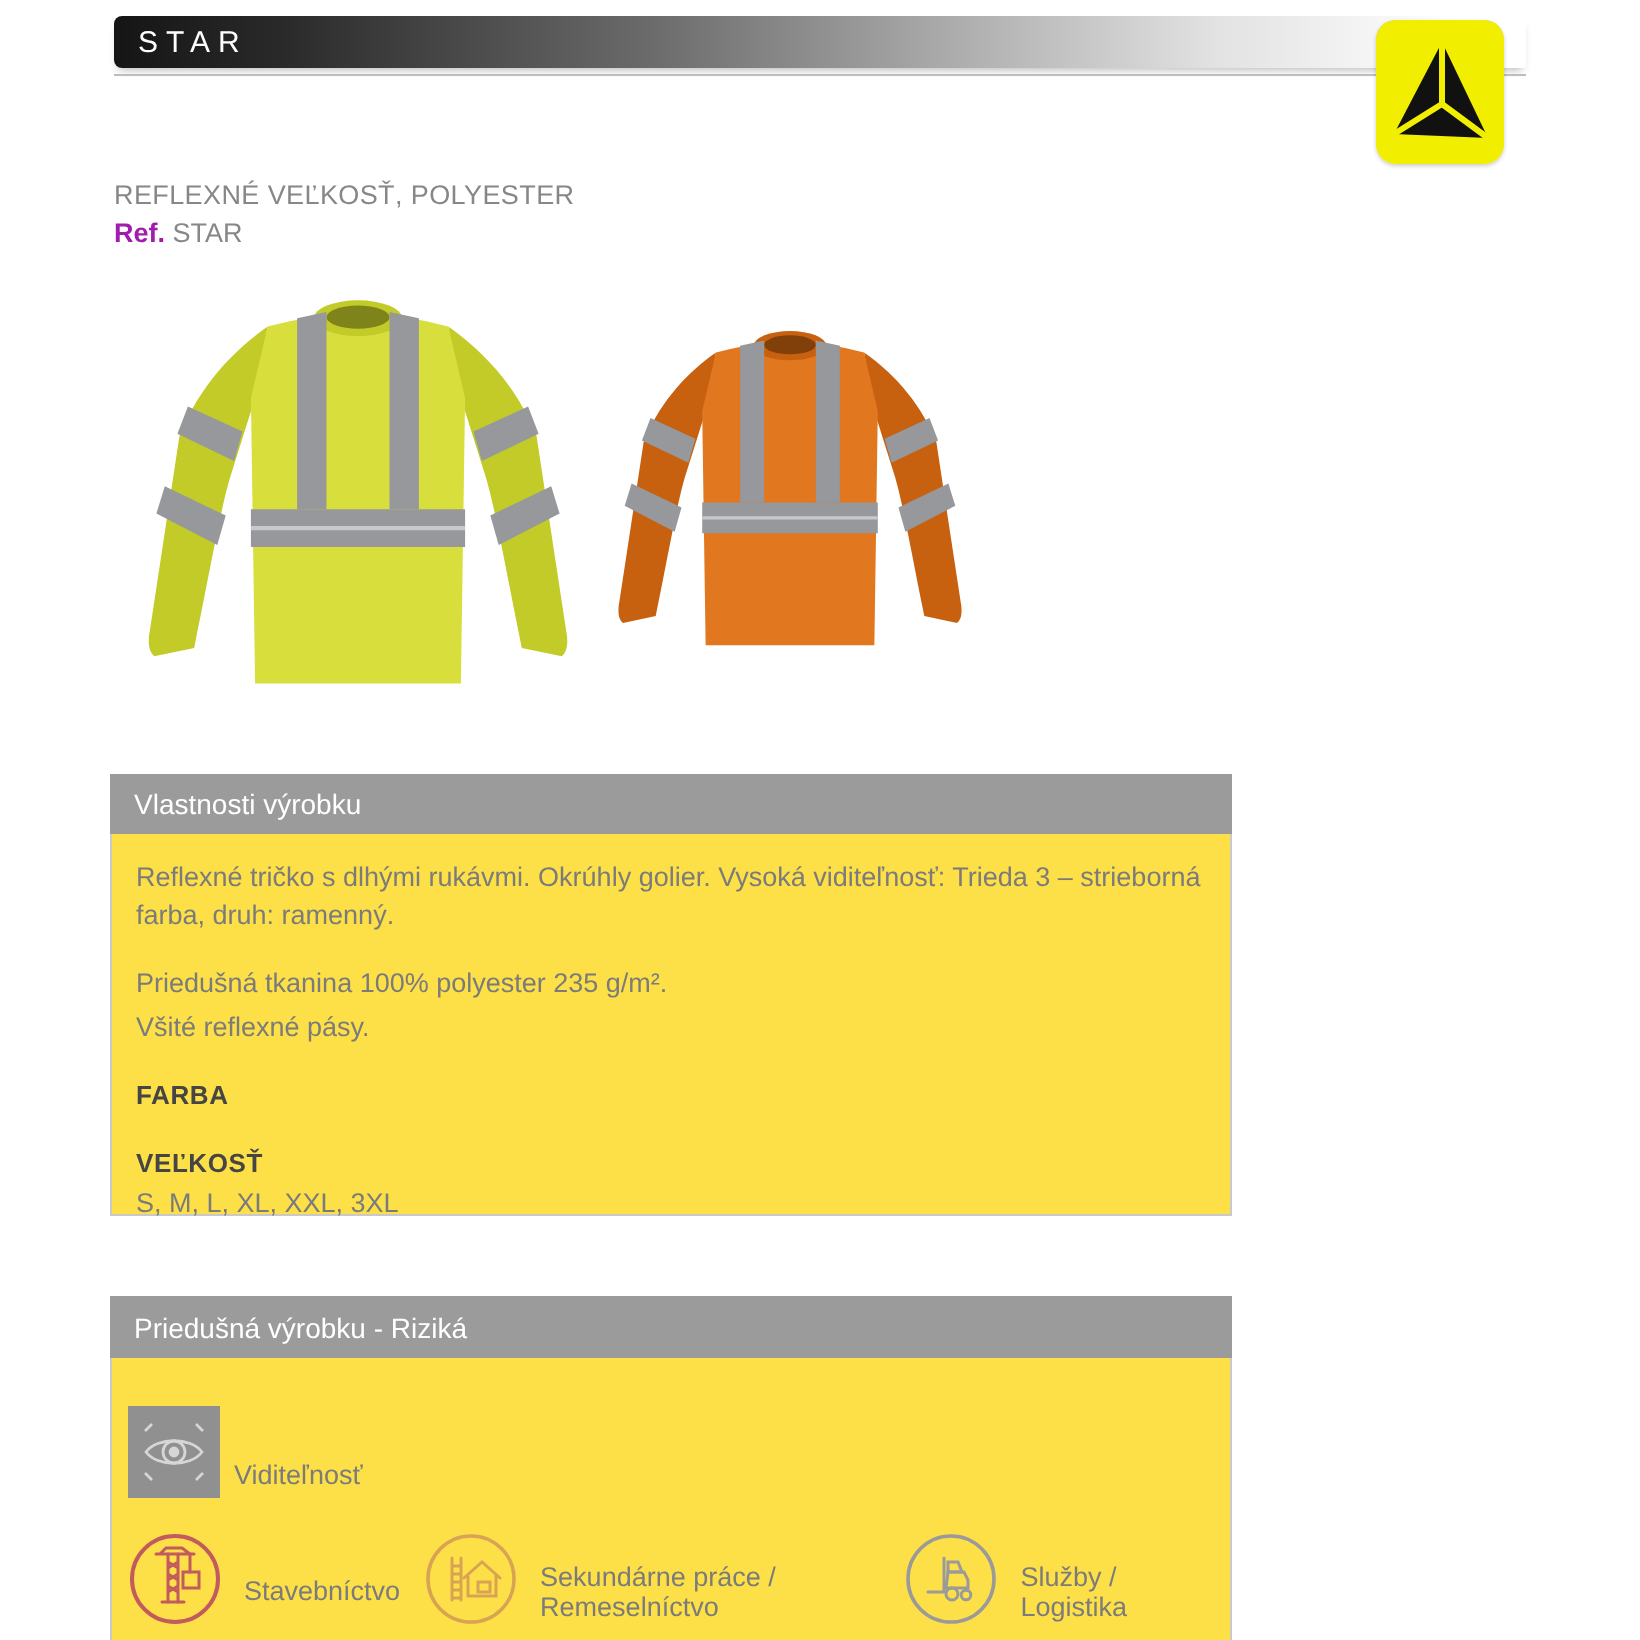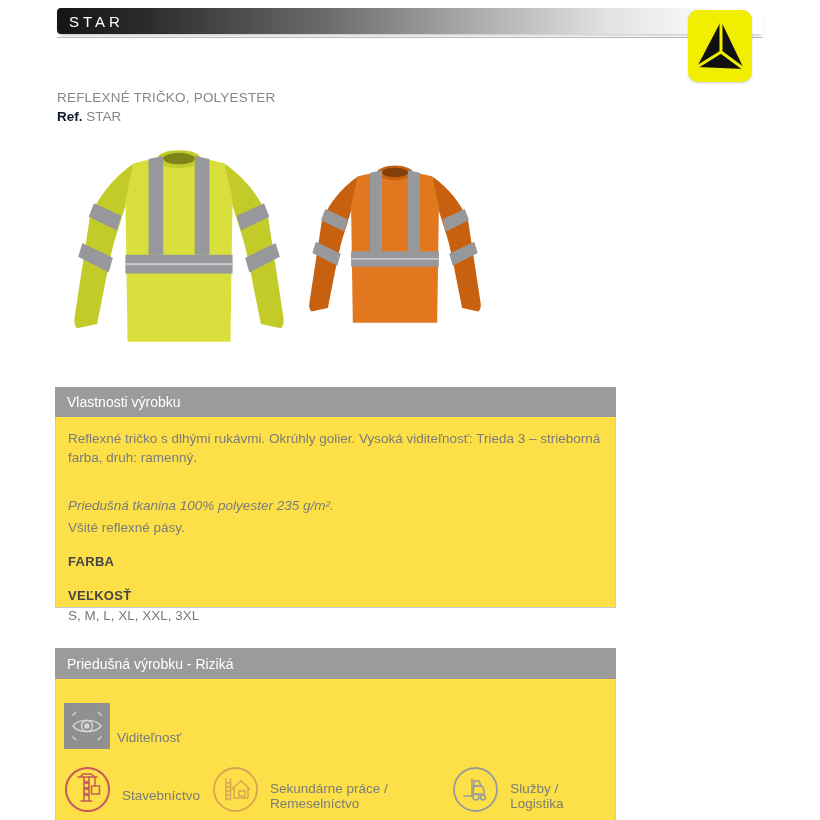--- a/index.html
+++ b/index.html
@@ -18,41 +18,41 @@
     color:#ffffff;font-size:15px;letter-spacing:4px;font-weight:500;padding-left:12px;
   }
   .title-underline{position:absolute;left:57px;top:37px;width:706px;height:1px;background:#bdbdbd;}
   .brand-logo{position:absolute;left:688px;top:10px;width:64px;height:72px;border-radius:10px;
     box-shadow:inset 0 2px 3px rgba(0,0,0,.25), 0 1px 2px rgba(0,0,0,.2);}
   .brand-logo svg{display:block;}
 
   
   .subtitle{position:absolute;left:57px;top:90px;font-size:13.5px;color:#878787;letter-spacing:.2px;}
   .refline{position:absolute;left:57px;top:109px;font-size:13.5px;color:#878787;}
-  .refline .ref-label{font-weight:bold;color:#0f172a;}
+  .refline .ref-label{font-weight:bold;color:#a21caf;}
 
   
   .shirt{position:absolute;}
   .shirt svg{display:block;width:100%;height:100%;}
   .shirt-yellow{left:53px;top:136px;width:252px;height:210px;--shirt:#d8df3c;--shirt-d:#c2cb28;}
   .shirt-orange{left:296px;top:140px;width:198px;height:200px;--shirt:#e1771f;--shirt-d:#c76110;}
   .stripe{fill:#96989b;}
   .stripe-hl{stroke:#c6c8ca;stroke-width:2;fill:none;}
 
   
   .section{position:absolute;left:55px;width:561px;}
   .section-1{top:387px;}
   .section-2{top:648px;}
   .section-header{height:30px;background:#9b9b9b;display:flex;align-items:center;}
   .section-2 .section-header{height:31px;}
   .section-header span{color:#ffffff;font-size:14px;padding-left:12px;}
   .section-body{background:#fde047;border:1px solid #c9c9c9;border-top:none;box-sizing:border-box;}
   .props-body{height:191px;padding:9px 12px;font-size:13.5px;color:#7b7b7b;line-height:19px;}
   .props-body .para{margin:3px 0 0 0;}
-  .props-body .para2{margin-top:29px;font-style:italic;}
+  .props-body .para2{margin-top:15px;}
   .spec-label{margin-top:15px;font-size:13px;font-weight:bold;color:#454545;letter-spacing:.3px;}
   .spec-value{margin-top:1px;}
   .usage-body{height:150px;padding:24px 8px 0 8px;}
 
   
   .vis-row{display:flex;align-items:flex-end;gap:7px;height:46px;}
   .vis-row .icon-label{font-size:13.5px;color:#7b7b7b;padding-bottom:4px;}
   .sector-row{display:flex;align-items:center;margin-top:17px;}
   .sector-row .icon-label{font-size:13.5px;color:#7b7b7b;margin:12px 12px 0 11px;}
   .square-icon{width:46px;height:46px;flex:0 0 auto;}
@@ -72,21 +72,21 @@
   <div class="title-underline"></div>
 
   <div class="brand-logo">
     <svg viewBox="0 0 64 72" width="64" height="72">
       <rect width="64" height="72" rx="10" fill="#f2ee00"></rect>
       <path d="M33,11 L56,59 L9,57 Z" fill="#111111"></path>
       <path d="M33,42 L33,11 M33,42 L9,57 M33,42 L56,59" stroke="#f2ee00" stroke-width="3" fill="none"></path>
     </svg>
   </div>
 
-  <div class="subtitle">REFLEXNÉ TRIČKO, POLYESTER</div>
+  <div class="subtitle">REFLEXNÉ VEĽKOSŤ, POLYESTER</div>
   <div class="refline">
     <span class="ref-label">Ref.</span>
     <span class="ref-value">STAR</span>
   </div>
 
   <svg width="0" height="0" style="position:absolute">
     <defs>
       <g id="shirt-shape">
 
         <path fill="var(--shirt-d)" d="M72,26 C52,40 38,58 30,78 L16,170 Q14,180 18,183 L37,179 C45,140 50,110 55,95 L66,60 Z"></path>

